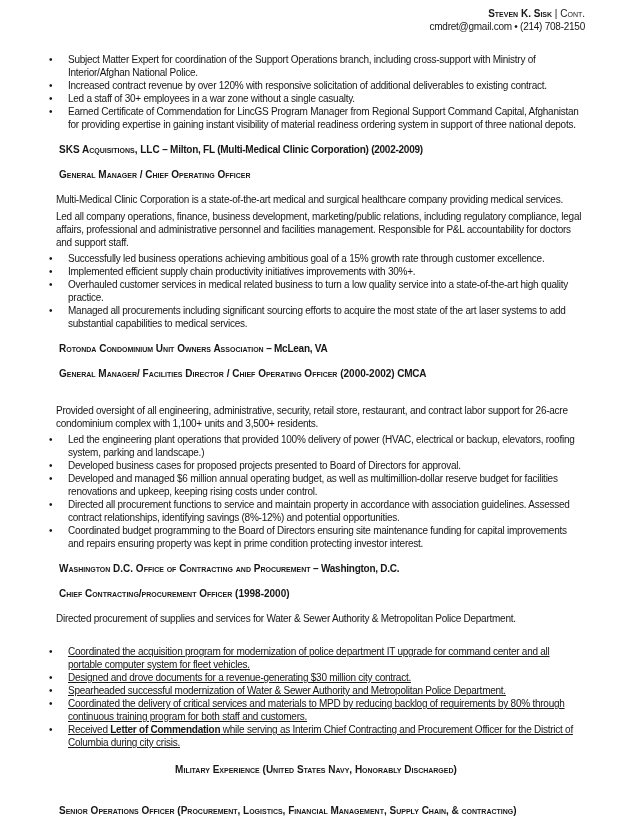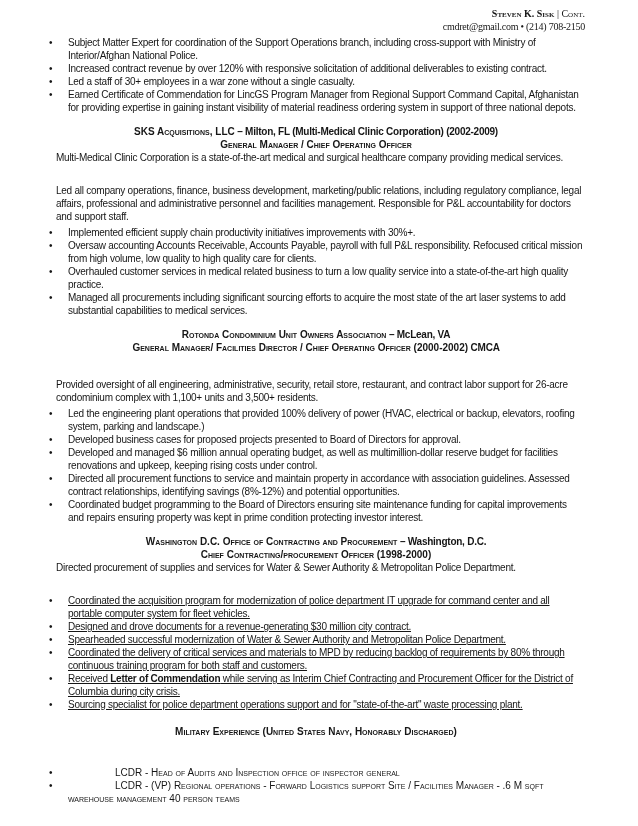--- a/index.html
+++ b/index.html
@@ -9,29 +9,29 @@
     box-sizing:border-box;
     background:#ffffff;
     color:#161616;
     font-family:"Liberation Sans","DejaVu Sans",sans-serif;
     font-size:10px;
     line-height:13px;
     letter-spacing:-0.25px;
     padding:7px 53px 0 47px;
     overflow:hidden;
   }
-  .header { text-align:right;font-family:Liberation Serif, serif; }
+  .header { text-align:right; }
   .hdr-name { font-weight:bold; font-variant:small-caps; letter-spacing:0; }
   .hdr-cont { font-variant:small-caps; letter-spacing:0; }
   .sc   { font-variant:small-caps; letter-spacing:0; }
-  h2, h3 { margin:0; font-size:10px; line-height:13px; font-weight:bold;text-align:center; }
+  h2, h3 { margin:12px; font-size:10px; line-height:13px; font-weight:bold; }
   h3 { font-variant:small-caps; letter-spacing:0; }
   .center-head { text-align:center; margin:14px 0 28px 0; font-variant:small-caps; letter-spacing:0; }
   .para { margin:0;padding-left:9px; }
-  .para.gap { margin-top:20px; }
+  .para.gap { margin-top:4px; }
   .para.biggap { margin-top:24px; }
   ul { list-style:none; margin:4px 0 0 0; padding:0; }
   ul.tight { margin-top:3px; }
   ul.wash { margin-top:20px;text-decoration:underline; }
   li { position:relative; padding-left:21px; margin:0; }
   li::before { content:"\2022"; position:absolute; left:2px; top:0; }
   .section { margin-top:11px; }
   .rank { font-weight:normal; letter-spacing:0;padding-left:47px; }
   .sc-text { font-variant:small-caps; letter-spacing:0; }
   .cmca { letter-spacing:-0.25px; font-weight:bold; }
@@ -40,35 +40,35 @@
 </head>
 <body>
 
 <div class="page">
 
   <div class="header">
     <div><span class="hdr-name">Steven K. Sisk</span><span class="hdr-cont"> | Cont.</span></div>
     <div>cmdret@gmail.com • (214) 708-2150</div>
   </div>
 
-  <ul class="intro-list" style="margin-top:3px;">
+  <ul class="intro-list" style="margin-top:20px;">
     <li>Subject Matter Expert for coordination of the Support Operations branch, including cross-support with Ministry of Interior/Afghan National Police.</li>
     <li>Increased contract revenue by over 120% with responsive solicitation of additional deliverables to existing contract.</li>
     <li>Led a staff of 30+ employees in a war zone without a single casualty.</li>
     <li>Earned Certificate of Commendation for LincGS Program Manager from Regional Support Command Capital, Afghanistan for providing expertise in gaining instant visibility of material readiness ordering system in support of three national depots.</li>
   </ul>
 
   <div class="section">
     <h2><span class="sc">SKS Acquisitions, LLC</span><span> – Milton, FL (Multi-Medical Clinic Corporation) (2002-2009)</span></h2>
     <h3>General Manager / Chief Operating Officer</h3>
     <p class="para">Multi-Medical Clinic Corporation is a state-of-the-art medical and surgical healthcare company providing medical services.</p>
     <p class="para gap">Led all company operations, finance, business development, marketing/public relations, including regulatory compliance, legal affairs, professional and administrative personnel and facilities management. Responsible for P&amp;L accountability for doctors and support staff.</p>
     <ul class="tight">
+      <li>Successfully led business operations achieving ambitious goal of a 15% growth rate through customer excellence.</li>
       <li>Implemented efficient supply chain productivity initiatives improvements with 30%+.</li>
-      <li>Oversaw accounting Accounts Receivable, Accounts Payable, payroll with full P&amp;L responsibility.  Refocused critical mission from high volume, low quality to high quality care for clients.</li>
       <li>Overhauled customer services in medical related business to turn a low quality service into a state-of-the-art high quality practice.</li>
       <li>Managed all procurements including significant sourcing efforts to acquire the most state of the art laser systems to add substantial capabilities to medical services.</li>
     </ul>
   </div>
 
   <div class="section">
     <h2><span class="sc">Rotonda Condominium Unit Owners Association</span><span> – McLean, VA</span></h2>
     <h3><span>General Manager/ Facilities Director / Chief Operating Officer (2000-2002)</span><span class="cmca" style="font-variant:normal;"> CMCA</span></h3>
     <p class="para biggap">Provided oversight of all engineering, administrative, security, retail store, restaurant, and contract labor support for 26-acre condominium complex with 1,100+ units and 3,500+ residents.</p>
     <ul class="tight">
@@ -83,27 +83,27 @@
   <div class="section">
     <h2><span class="sc">Washington D.C. Office of Contracting and Procurement</span><span> – Washington, D.C.</span></h2>
     <h3>Chief Contracting/procurement Officer (1998-2000)</h3>
     <p class="para">Directed procurement of supplies and services for Water &amp; Sewer Authority &amp; Metropolitan Police Department.</p>
     <ul class="wash">
       <li>Coordinated the acquisition program for modernization of police department IT upgrade for command center and all portable computer system for fleet vehicles.</li>
       <li>Designed and drove documents for a revenue-generating $30 million city contract.</li>
       <li>Spearheaded successful modernization of Water &amp; Sewer Authority and Metropolitan Police Department.</li>
       <li>Coordinated the delivery of critical services and materials to MPD by reducing backlog of requirements by 80% through continuous training program for both staff and customers.</li>
       <li><span>Received </span><b class="inline">Letter of Commendation</b><span> while serving as Interim Chief Contracting and Procurement Officer for the District of Columbia during city crisis.</span></li>
-      <li>Sourcing specialist for police department operations support and for "state-of-the-art" waste processing plant.</li>
     </ul>
   </div>
 
   <h3 class="center-head">Military Experience (United States Navy,  Honorably Discharged)</h3>
 
   <div>
+    <h3>Senior Operations Officer (Procurement, Logistics, Financial Management,  Supply Chain, &amp; contracting)</h3>
     <ul class="tight">
       <li><span class="rank">LCDR</span><span class="sc-text"> - Head of Audits and Inspection office of inspector general</span></li>
       <li><span class="rank">LCDR</span><span class="sc-text"> - (VP) Regional operations - Forward Logistics support Site / Facilities Manager  - .6 M sqft warehouse management  40 person teams</span></li>
 
     </ul>
   </div>
 
 </div>
 
 </body></html>

